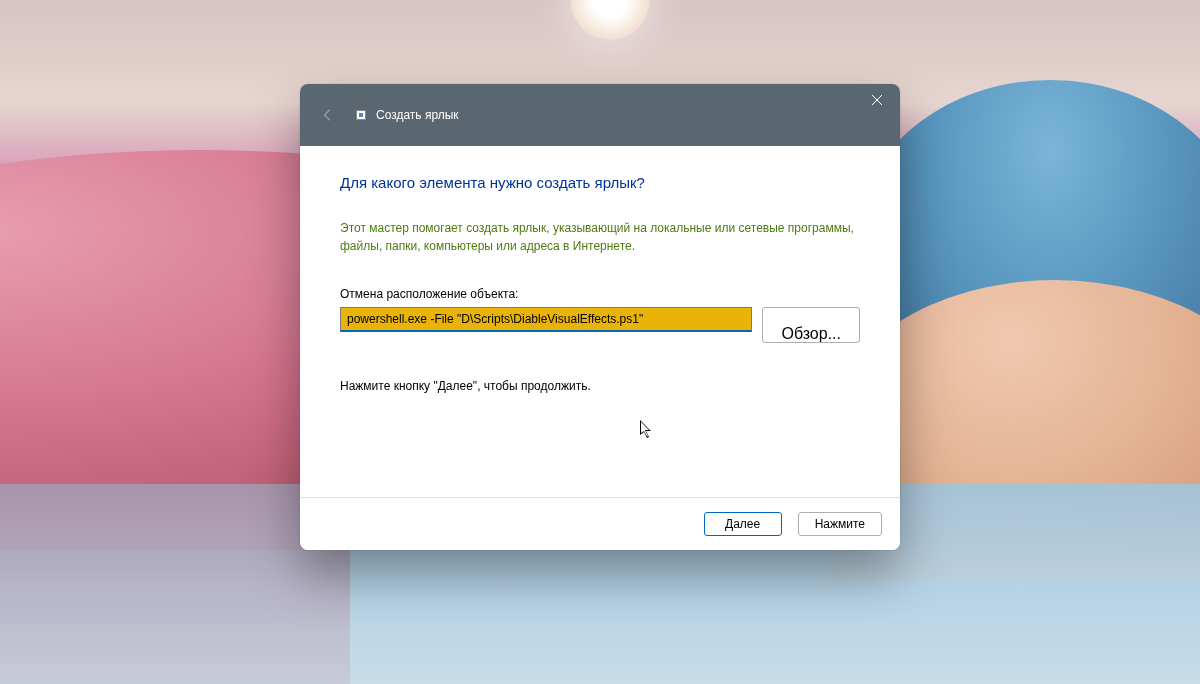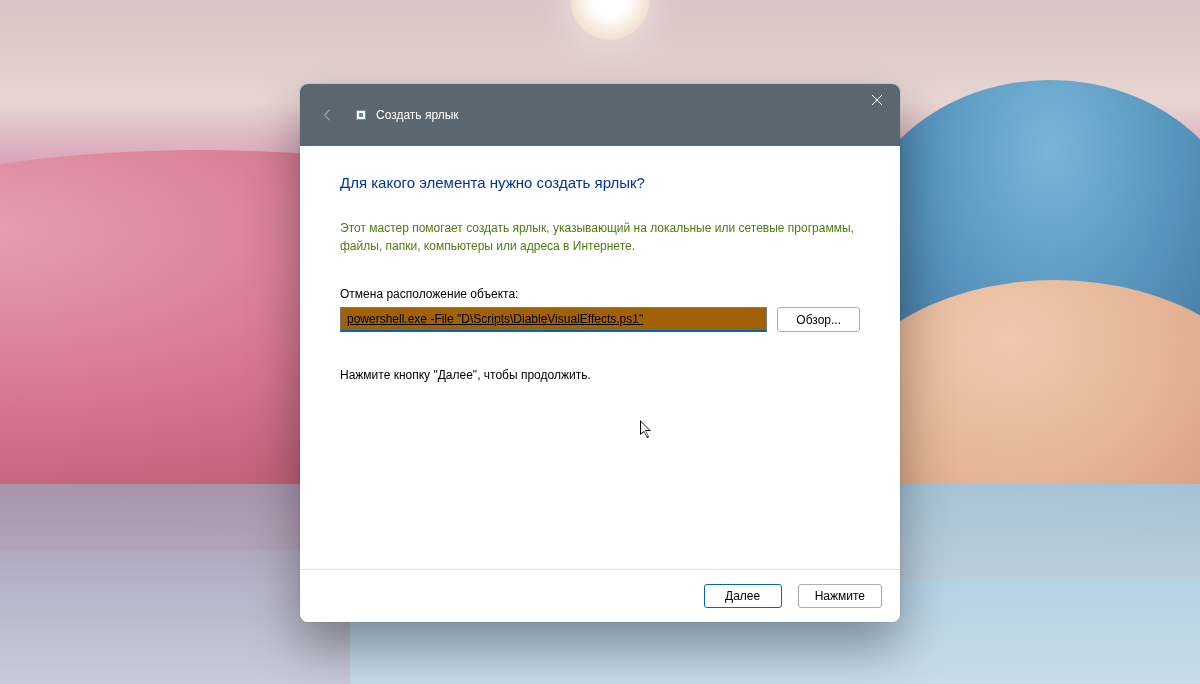--- a/index.html
+++ b/index.html
@@ -73,21 +73,21 @@
       height: 200px;
       background: linear-gradient(180deg, rgba(176,90,110,0.4) 0%, rgba(200,140,160,0.2) 100%);
     }
     
     
     .dialog {
       position: absolute;
       top: 84px;
       left: 300px;
       width: 600px;
-      height: 538px;
+      height: 466px;
       background: #ffffff;
       border-radius: 8px;
       box-shadow: 0 25px 50px rgba(0,0,0,0.35), 0 0 0 1px rgba(0,0,0,0.05);
       overflow: hidden;
       display: flex;
       flex-direction: column;
     }
     
     .titlebar {
       height: 62px;
@@ -183,28 +183,27 @@
     }
     
     .path-input {
       flex: 1;
       height: 25px;
       padding: 2px 6px;
       font-size: 12px;
       font-family: inherit;
       border: 1px solid #7a7a7a;
       border-bottom: 2px solid #0067c0;
-      background: #a16207;
+      background: #eab308;
       outline: none;
-      text-decoration: underline;
     }
     
     .browse-button {
-      padding: 5px 18px;
-      font-size: 12px;
+      padding: 17px 18px;
+      font-size: 16px;
       font-family: inherit;
       background: #ffffff;
       border: 1px solid #adadad;
       border-radius: 3px;
       cursor: pointer;
       height: 25px;
     }
     
     .continue-text {
       color: #000000;

